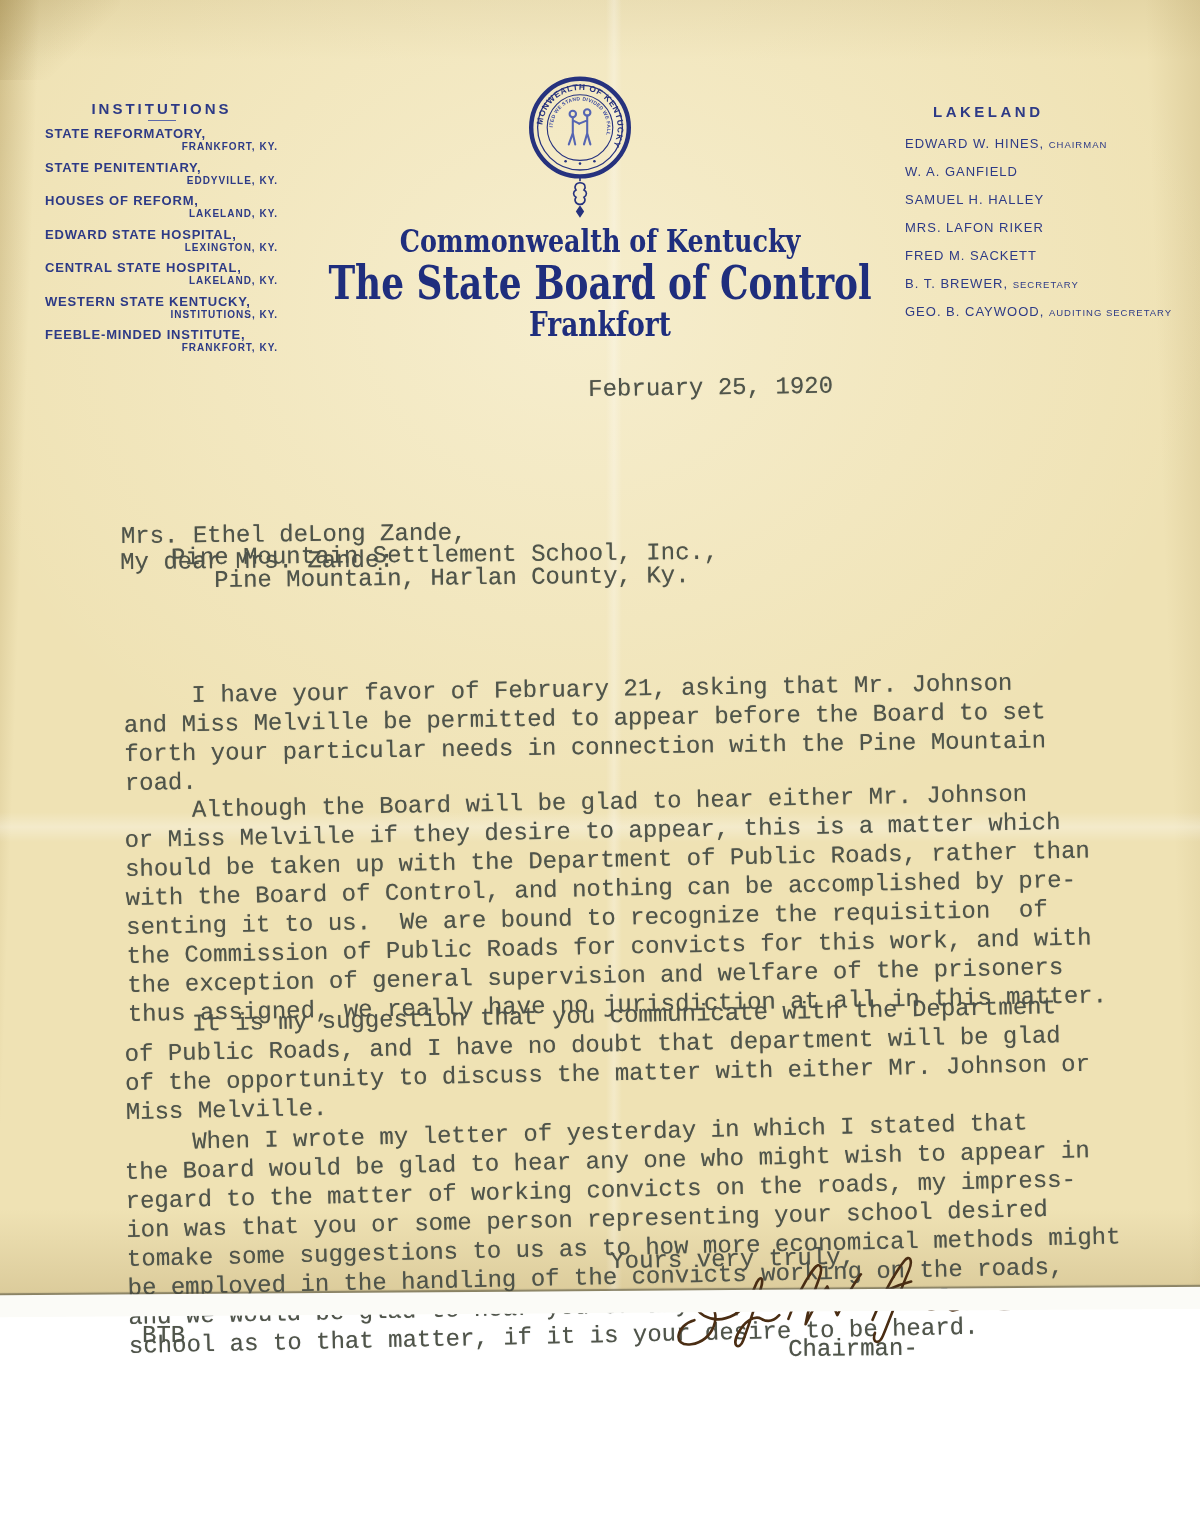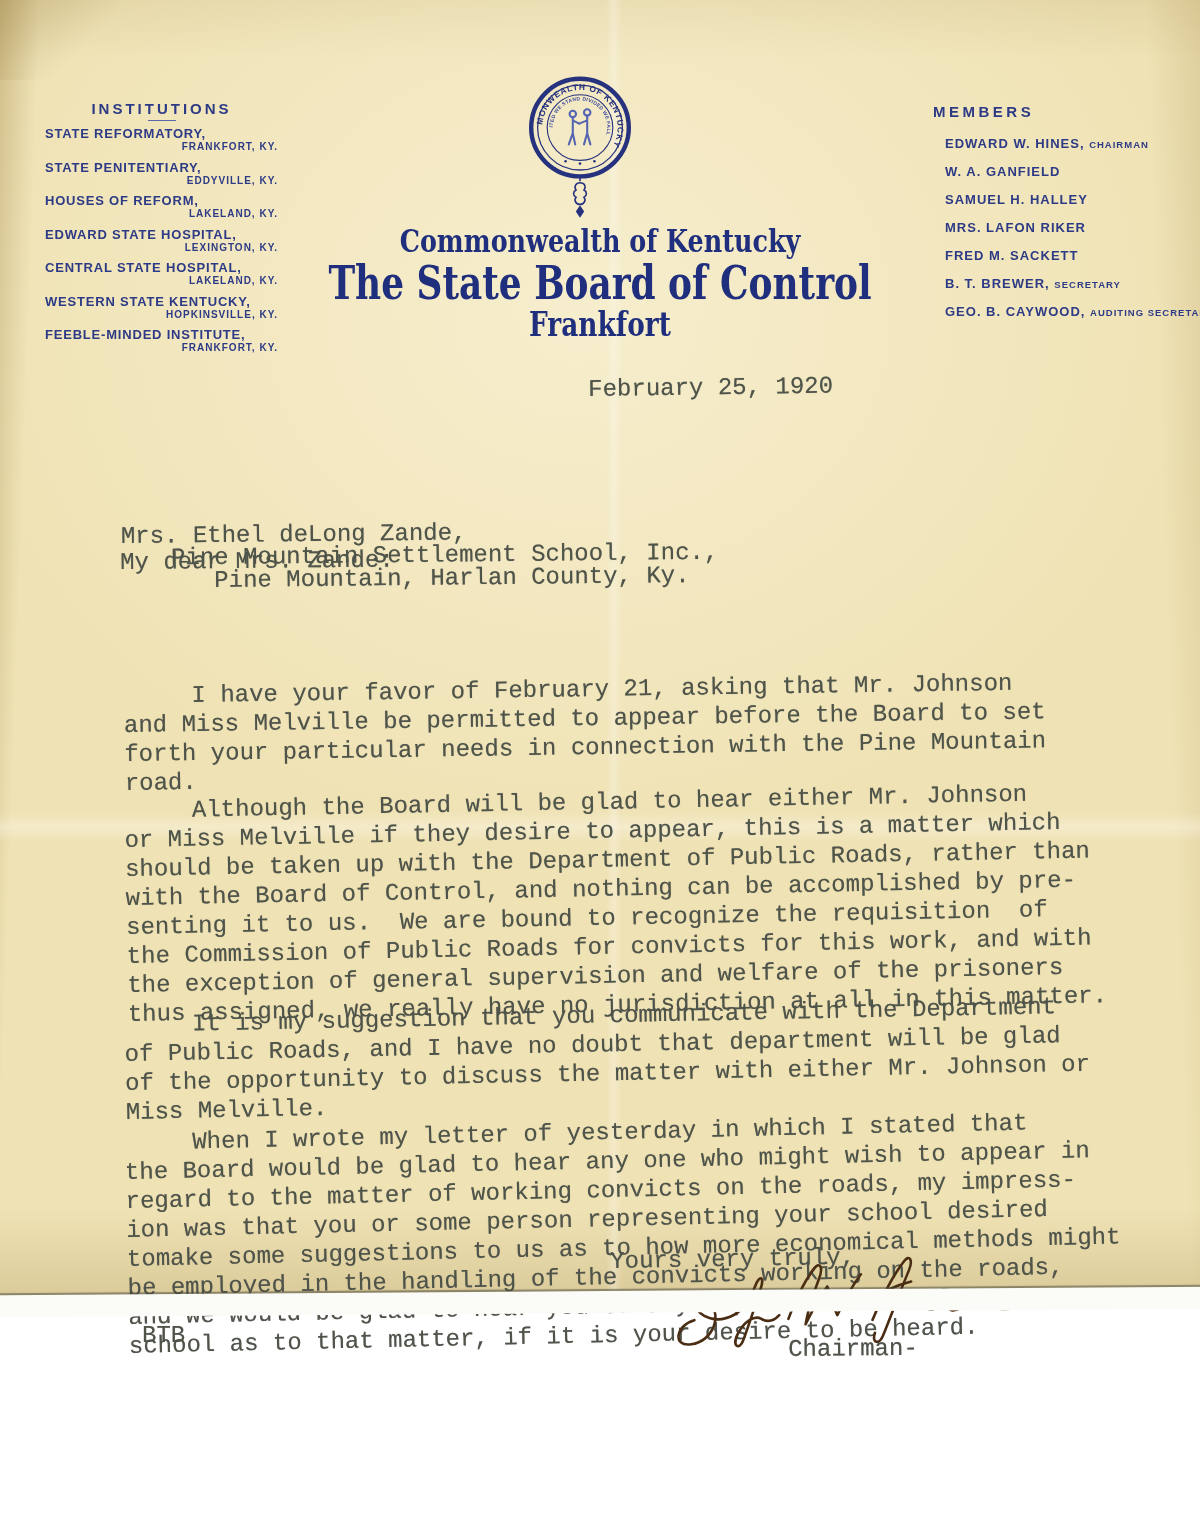--- a/index.html
+++ b/index.html
@@ -27,21 +27,21 @@
   .blue{color:#2d3a86;}
   .institutions{position:absolute;left:45px;top:100px;width:233px;}
   .inst-header{font-size:15px;font-weight:bold;letter-spacing:3px;text-align:center;}
   .inst-rule{width:28px;border-top:1.5px solid #5b67a8;margin:3px auto 6px auto;}
   .inst-item{margin-bottom:8.5px;}
   .inst-name{font-size:13px;font-weight:bold;letter-spacing:0.8px;line-height:14px;}
   .inst-loc{font-size:10px;font-weight:bold;letter-spacing:1px;text-align:right;line-height:10px;margin-top:1px;}
 
   .members{position:absolute;left:905px;top:103px;width:270px;}
   .mem-header{font-size:15px;font-weight:bold;letter-spacing:3.5px;margin-left:28px;margin-bottom:16px;}
-  .mem-item{font-size:13px;font-weight:bold;letter-spacing:1px;margin-bottom:13px;white-space:nowrap;margin-left:40px;}
+  .mem-item{font-size:13px;font-weight:normal;letter-spacing:1px;margin-bottom:13px;white-space:nowrap;}
   .mem-role{font-size:9.5px;letter-spacing:1px;}
 
   .title-block{position:absolute;left:0;top:224px;width:1200px;text-align:center;color:#1f2e7d;
     font-family:"DejaVu Serif",serif;font-weight:bold;}
   .t1{font-size:31px;transform:scaleX(.82);line-height:34px;}
   .t2{font-size:46px;transform:scaleX(.78);line-height:48px;margin-top:1px;}
   .t3{font-size:33px;transform:scaleX(.80);line-height:36px;margin-top:0px;}
 
   .seal{position:absolute;left:503px;top:66px;width:154px;height:152px;}
 
@@ -101,21 +101,21 @@
         <div class="inst-loc">LEXINGTON, KY.</div>
       </div>
 
       <div class="inst-item">
         <div class="inst-name">CENTRAL STATE HOSPITAL,</div>
         <div class="inst-loc">LAKELAND, KY.</div>
       </div>
 
       <div class="inst-item">
         <div class="inst-name">WESTERN STATE KENTUCKY,</div>
-        <div class="inst-loc">HOPKINSVILLE, KY.</div>
+        <div class="inst-loc">INSTITUTIONS, KY.</div>
       </div>
 
       <div class="inst-item">
         <div class="inst-name">FEEBLE-MINDED INSTITUTE,</div>
         <div class="inst-loc">FRANKFORT, KY.</div>
       </div>
     </div>
 
   <div class="seal">
     <svg width="154" height="152" viewBox="0 0 154 190">
@@ -145,21 +145,21 @@
       </g>
       <g stroke="#26327e" stroke-width="2" fill="none">
         <path d="M77,138 v6"></path>
         <path d="M77,146 c6,0 8,5 5,9 c4,2 4,7 0,9 c3,4 0,9 -5,9 c-5,0 -8,-5 -5,-9 c-4,-2 -4,-7 0,-9 c-3,-4 0,-9 5,-9 z"></path>
         <path d="M77,176 l4,6 l-4,6 l-4,-6 z" fill="#26327e"></path>
       </g>
     </svg>
   </div>
 
   <div class="members blue">
-    <div class="mem-header">MEMBERS</div>
+    <div class="mem-header">LAKELAND</div>
 
       <div class="mem-item">
         <span>EDWARD W. HINES,</span>
         <span class="mem-role">CHAIRMAN</span>
       </div>
 
       <div class="mem-item">
         <span>W. A. GANFIELD</span>
         <span class="mem-role"></span>
       </div>

